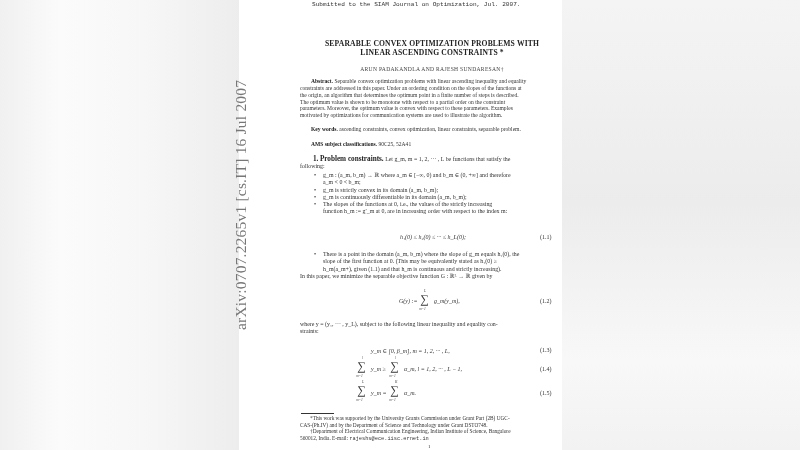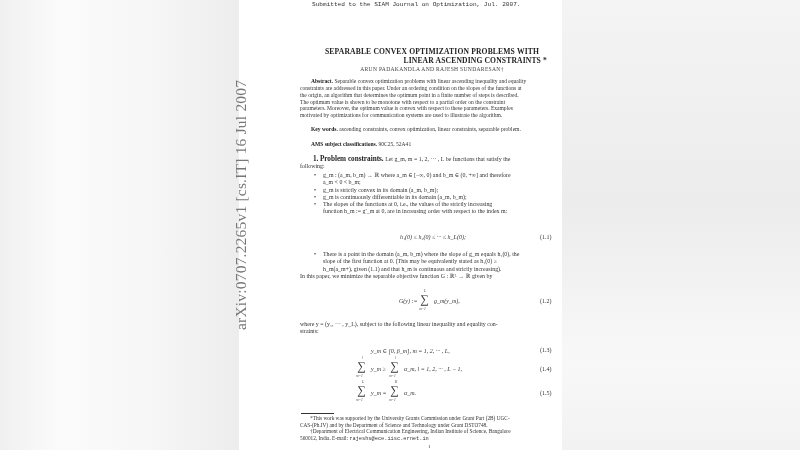--- a/index.html
+++ b/index.html
@@ -22,21 +22,21 @@
     background: #ffffff;
   }
   .arxiv-stamp {
     position: absolute; left: 232px; top: 330px;
     transform: rotate(-90deg); transform-origin: left top;
     font-size: 15.5px; color: #777; white-space: nowrap; letter-spacing: 0.2px;
   }
   .t { position: absolute; white-space: nowrap; }
   .mono { font-family: "Liberation Mono", "DejaVu Sans Mono", monospace; }
   .header-line { left: 312px; top: 1px; font-size: 6.1px; color: #333; }
-  .title { left: 317px; width: 230px; text-align: center; font-weight: bold; font-size: 7.6px; letter-spacing: 0.15px; color: #222; margin-top: 8px; }
+  .title { left: 317px; width: 230px; text-align: center; font-weight: bold; font-size: 7.6px; letter-spacing: 0.15px; color: #222; }
   .authors { left: 317px; width: 230px; text-align: center; font-size: 5.6px; top: 66px; letter-spacing: 0.3px; color: #444; }
   .para { position: absolute; font-size: 5.55px; line-height: 6.85px; color: #333; text-align: justify; }
   .para b { color: #222; }
   .line { display: block; white-space: nowrap; }
   .sec-head { font-size: 7.2px; }
   .eq { position: absolute; font-size: 6px; color: #333; white-space: nowrap; font-style: italic; }
   .eqnum { position: absolute; font-size: 6px; color: #333; left: 540px; }
   .sum { position: absolute; font-size: 12px; line-height: 12px; color: #333; }
   .lim { position: absolute; font-size: 3.6px; color: #444; font-style: italic; }
   .rule { position: absolute; left: 301px; top: 413px; width: 33px; height: 1px; background: #333; }
@@ -49,21 +49,21 @@
 
 <div class="bg-left"></div>
 <div class="bg-right"></div>
 <div class="page"></div>
 
 <div class="arxiv-stamp">arXiv:0707.2265v1  [cs.IT]  16 Jul 2007</div>
 
 <div class="t header-line mono">Submitted to the SIAM Journal on Optimization, Jul. 2007.</div>
 
 <div class="t title" style="top:39px;">SEPARABLE CONVEX OPTIMIZATION PROBLEMS WITH</div>
-<div class="t title" style="top:48px;text-align:right;">LINEAR ASCENDING CONSTRAINTS *</div>
+<div class="t title" style="top:48px;">LINEAR ASCENDING CONSTRAINTS *</div>
 <div class="t authors">ARUN PADAKANDLA   AND RAJESH SUNDARESAN†</div>
 
 <div class="para" style="left:300px; top:78px; width:262px;">
   <span class="line" style="padding-left:11px;"><b>Abstract.</b> <span>Separable convex optimization problems with linear ascending inequality and equality</span></span>
   <span class="line">constraints are addressed in this paper. Under an ordering condition on the slopes of the functions at</span>
   <span class="line">the origin, an algorithm that determines the optimum point in a finite number of steps is described.</span>
   <span class="line">The optimum value is shown to be monotone with respect to a partial order on the constraint</span>
   <span class="line">parameters. Moreover, the optimum value is convex with respect to these parameters. Examples</span>
   <span class="line">motivated by optimizations for communication systems are used to illustrate the algorithm.</span>
 </div>

